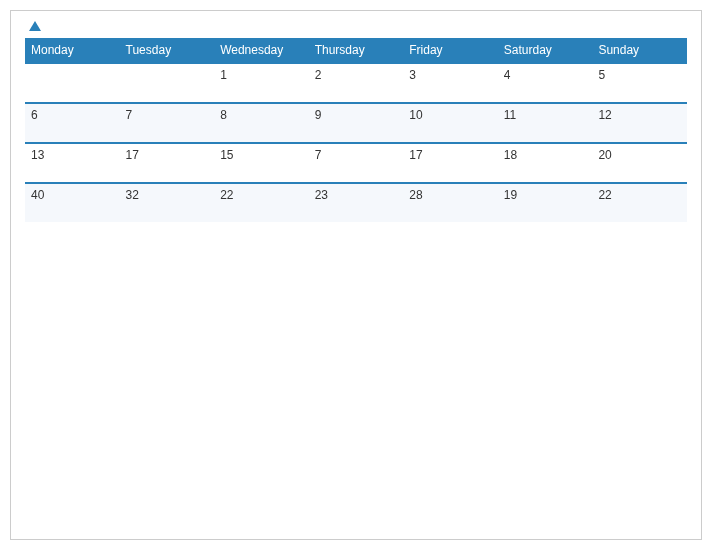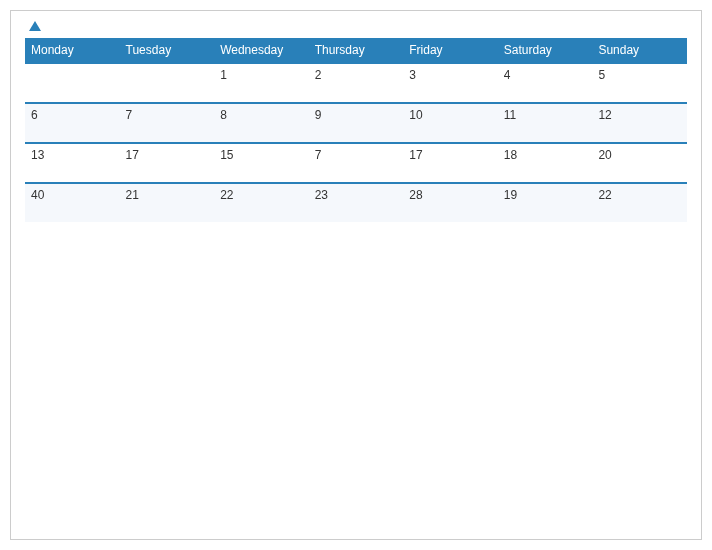--- a/index.html
+++ b/index.html
@@ -157,21 +157,21 @@
           <td><span class="day-num">13</span></td>
           <td><span class="day-num">17</span></td>
           <td><span class="day-num">15</span></td>
           <td><span class="day-num">7</span></td>
           <td><span class="day-num">17</span></td>
           <td><span class="day-num">18</span></td>
           <td><span class="day-num">20</span></td>
         </tr>
         <tr class="week-row-even">
           <td><span class="day-num">40</span></td>
-          <td><span class="day-num">21</span></td>
+          <td><span class="day-num">32</span></td>
           <td><span class="day-num">22</span></td>
           <td><span class="day-num">23</span></td>
           <td><span class="day-num">28</span></td>
           <td><span class="day-num">19</span></td>
           <td><span class="day-num">22</span></td>
         </tr>
       </tbody>
   </table>
 </div>
 

